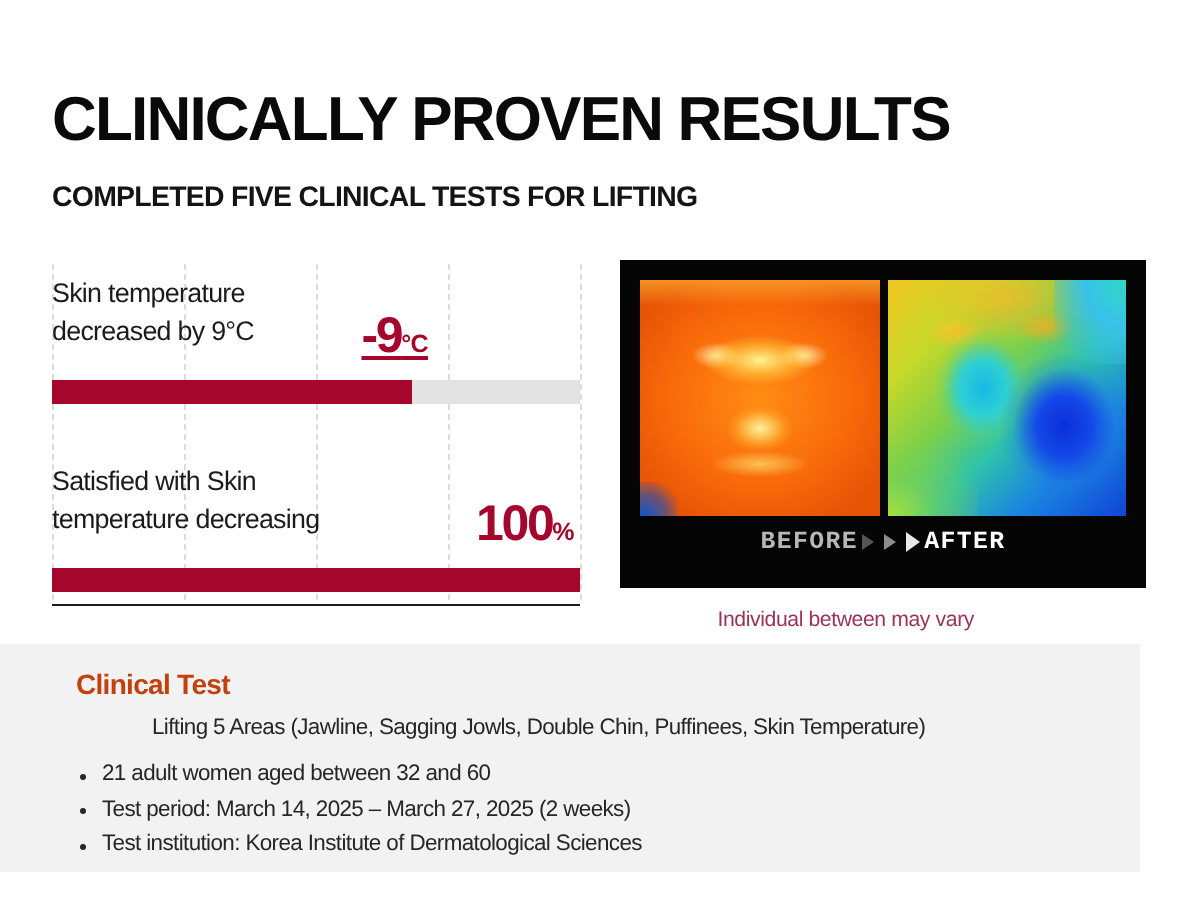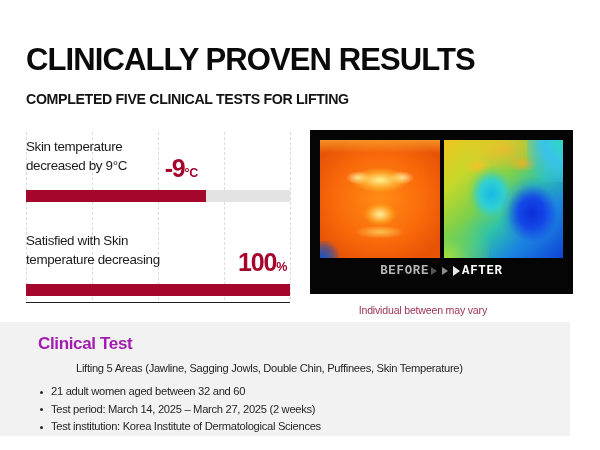--- a/index.html
+++ b/index.html
@@ -101,21 +101,21 @@
   .stat-value {
     position: absolute;
     right: 0;
     bottom: 0px;
     color: #a4062c;
     font-weight: 900;
     letter-spacing: -1.2px;
     line-height: 1;
     white-space: nowrap;
   }
-  .stat-1 .stat-value { font-size: 25px; right: 92px; bottom: 1px; }
+  .stat-1 .stat-value { font-size: 25px; right: 76px; bottom: 1px; text-decoration: underline; }
   .stat-2 .stat-value { font-size: 25px; right: 3px; bottom: 1px; }
 
   .stat-unit {
     font-size: 12.5px;
     font-weight: 900;
     letter-spacing: -0.3px;
     vertical-align: baseline;
   }
 
   .bar-track {
@@ -282,24 +282,24 @@
   }
 
   .clinical-inner {
     position: absolute;
     left: 38px;
     top: 12px;
     right: 14px;
   }
 
   .clinical-title {
-    font-size: 17px;
+    font-size: 14px;
     font-weight: 700;
     letter-spacing: -0.35px;
-    color: #a21caf;
+    color: #c2410c;
   }
 
   .clinical-sub {
     margin-top: 8px;
     font-size: 11.2px;
     letter-spacing: -0.3px;
     color: #262626;
     white-space: nowrap;
     padding-left: 38px;
   }

